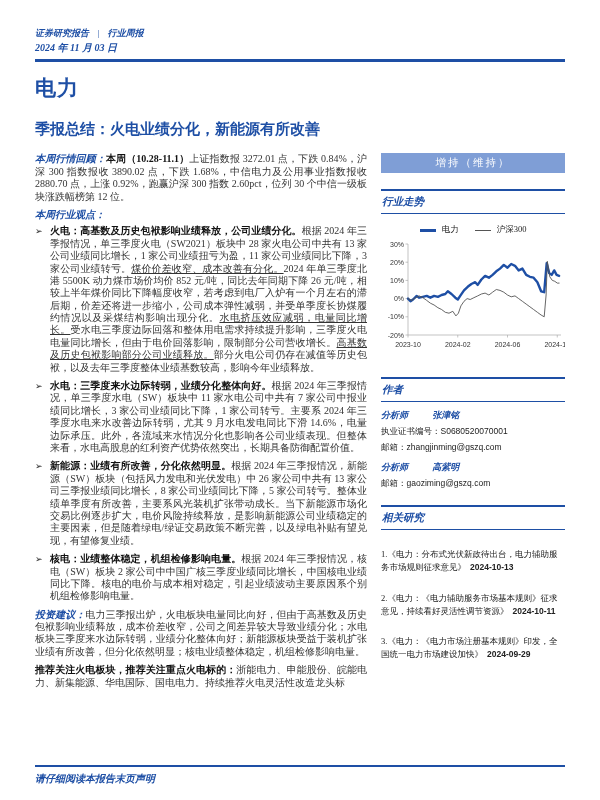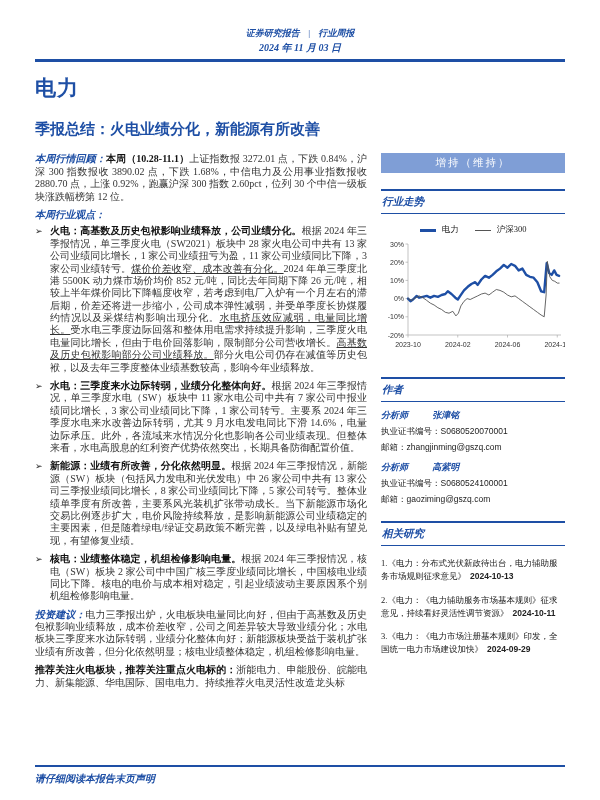--- a/index.html
+++ b/index.html
@@ -1,21 +1,21 @@
 <!DOCTYPE html>
 <html><head>
 <meta charset="utf-8">
 <style>
   html,body{margin:0;padding:0;background:#ffffff;}
   .page{position:relative;width:600px;height:800px;background:#fff;overflow:hidden;
         font-family:"Liberation Serif","DejaVu Serif",serif;color:#333;}
   .inner{position:absolute;left:35px;right:35px;top:0;}
 
   
-  .hdr{margin-top:26px;text-align:center;color:#1E4FA5;font-weight:bold;font-style:italic;font-size:9px;line-height:1.6;}
+  .hdr{margin-top:26px;text-align:left;color:#1E4FA5;font-weight:bold;font-style:italic;font-size:9px;line-height:1.6;}
   .hdr .sep{margin:0 8px;font-weight:normal;}
   .hdr-date{font-size:10px;}
   .top-rule{border-top:3px solid #1E4FA5;margin-top:3px;}
 
   
   .title{color:#1E4FA5;font-weight:bold;font-size:21px;margin-top:12px;letter-spacing:1px;}
   .subtitle{color:#1E4FA5;font-weight:bold;font-size:15px;margin-top:18px;}
 
   .row{display:flex;margin-top:14px;}
   .col-left{width:332px;font-size:10px;line-height:1.24;text-align:justify;}
@@ -40,21 +40,21 @@
   .legend{display:flex;align-items:center;justify-content:center;gap:6px;margin-top:10px;font-size:8.5px;color:#222;}
   .sw{display:inline-block;width:16px;}
   .sw-power{border-top:3px solid #1E4FA5;}
   .sw-index{border-top:1px solid #555;margin-left:10px;}
   .chart-wrap{margin-top:2px;}
   .analyst{margin-top:7px;}
   .an-top{color:#1E4FA5;font-weight:bold;font-style:italic;font-size:9px;}
   .an-name{margin-left:22px;}
   .an-line{margin-top:4px;font-size:8.5px;color:#222;}
   .an-code{font-family:"Liberation Sans",sans-serif;font-size:8.5px;}
-  .related-item{margin-top:11px;line-height:1.5;color:#222;}
+  .related-item{margin-top:18px;line-height:1.5;color:#222;}
   .related-item .rdate{font-weight:bold;font-family:"Liberation Sans",sans-serif;margin-left:4px;}
 
   
   .footer{position:absolute;left:35px;right:35px;bottom:14px;background:#fff;padding-top:4px;}
   .foot-rule{border-top:2px solid #1E4FA5;}
   .foot-text{margin-top:5px;text-align:left;color:#1E4FA5;font-weight:bold;font-style:italic;font-size:10px;}
 
   svg text{font-family:"Liberation Sans",sans-serif;}
 </style>
 </head>
@@ -152,23 +152,20 @@
           <div class="an-line">
             <span>邮箱：</span><span class="an-code">zhangjinming@gszq.com</span>
           </div>
         </div>
         <div class="analyst">
           <div class="an-top">
             <span>分析师</span>
             <span class="an-name">高紫明</span>
           </div>
           <div class="an-line">
-            <span>执业证书编号：</span><span class="an-code">S0680524100001</span>
-          </div>
-          <div class="an-line">
             <span>邮箱：</span><span class="an-code">gaoziming@gszq.com</span>
           </div>
         </div>
 
         <div class="sec-head">相关研究</div>
         <div class="related-item">
           <span>1.《电力：分布式光伏新政待出台，电力辅助服务市场规则征求意见》</span><span class="rdate">2024-10-13</span>
         </div>
         <div class="related-item">
           <span>2.《电力：《电力辅助服务市场基本规则》征求意见，持续看好灵活性调节资源》</span><span class="rdate">2024-10-11</span>

